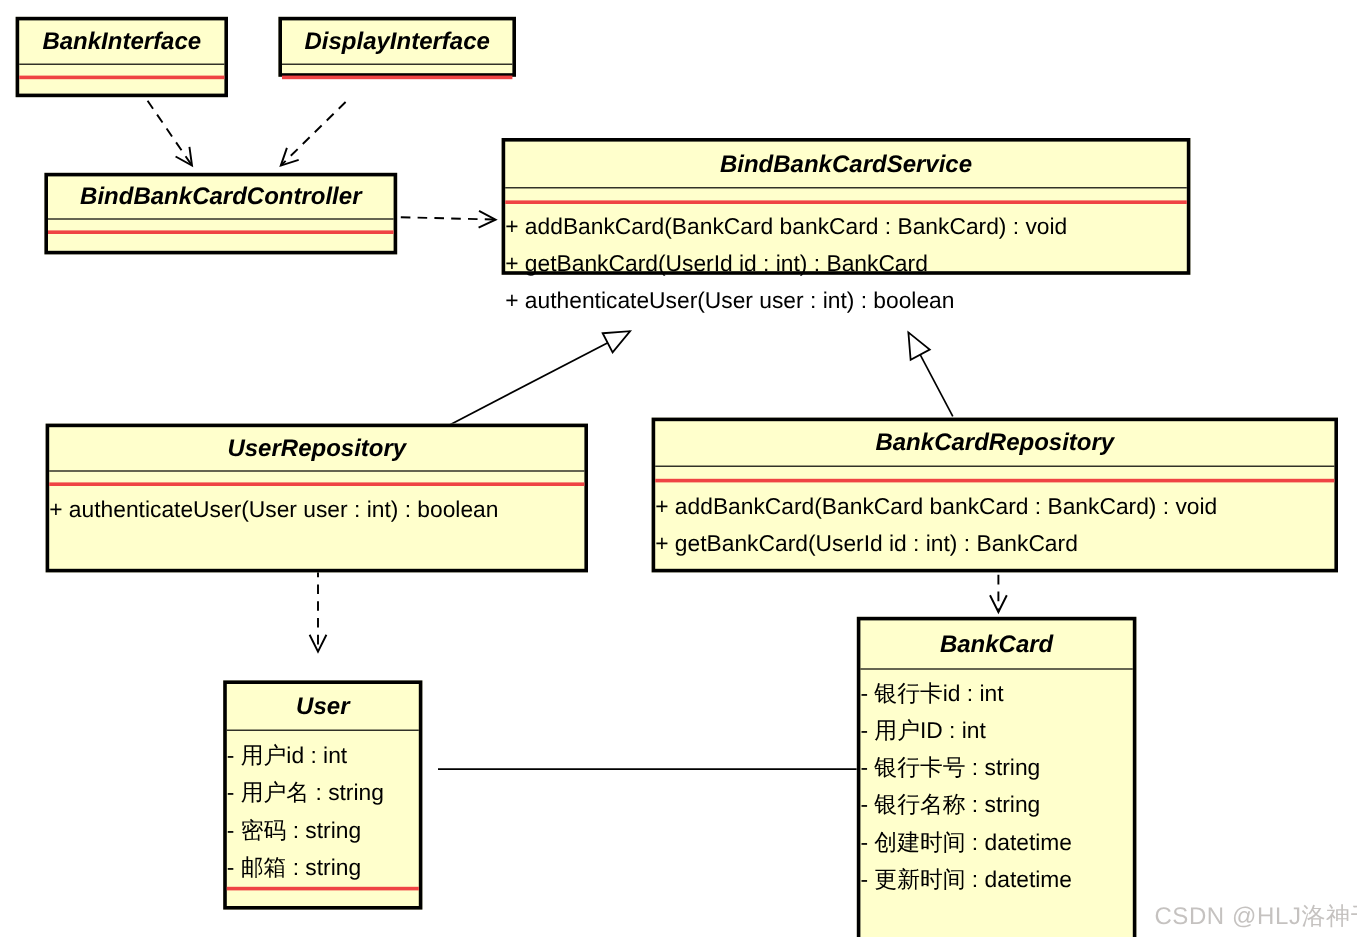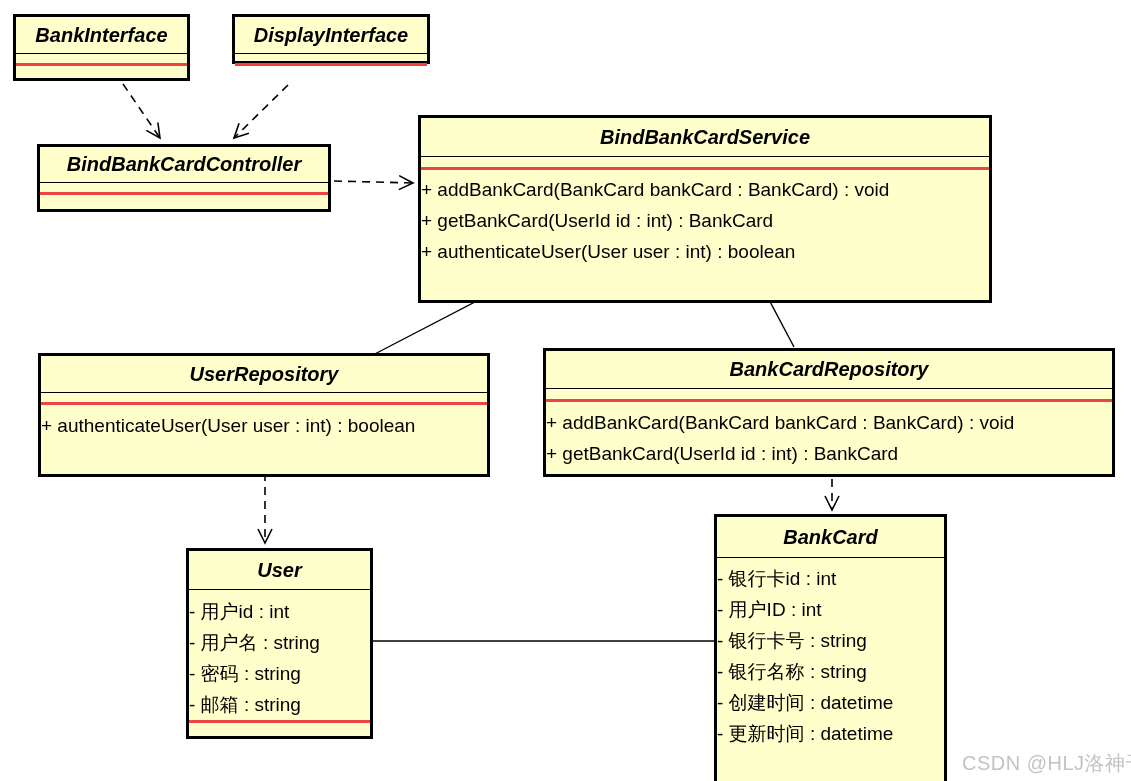--- a/index.html
+++ b/index.html
@@ -107,21 +107,21 @@
     <div class="attrs" style="height:12px"></div>
     <div class="methods"></div>
   </div>
 
   <div class="uml-class" style="left:37px;top:144px;width:294px;height:68px">
     <div class="title" style="height:36px">BindBankCardController</div>
     <div class="attrs" style="height:12px"></div>
     <div class="methods"></div>
   </div>
 
-  <div class="uml-class" style="left:418px;top:115px;width:574px;height:188px">
+  <div class="uml-class" style="left:418px;top:115px;width:574px;height:114px">
     <div class="title" style="height:39px">BindBankCardService</div>
     <div class="attrs" style="height:13px"></div>
     <div class="methods pad4">
         <div class="member">+ addBankCard(BankCard bankCard : BankCard) : void</div>
         <div class="member">+ getBankCard(UserId id : int) : BankCard</div>
         <div class="member">+ authenticateUser(User user : int) : boolean</div>
       </div>
   </div>
 
   <div class="uml-class" style="left:38px;top:353px;width:452px;height:124px">
@@ -134,21 +134,21 @@
 
   <div class="uml-class" style="left:543px;top:348px;width:572px;height:129px">
     <div class="title" style="height:38px">BankCardRepository</div>
     <div class="attrs" style="height:13px"></div>
     <div class="methods pad5">
         <div class="member">+ addBankCard(BankCard bankCard : BankCard) : void</div>
         <div class="member">+ getBankCard(UserId id : int) : BankCard</div>
       </div>
   </div>
 
-  <div class="uml-class" style="left:186px;top:548px;width:187px;height:191px">
+  <div class="uml-class" style="left:186px;top:567px;width:166px;height:191px">
     <div class="title" style="height:39px">User</div>
     <div class="attrs grow pad6">
         <div class="member">- 用户id : int</div>
         <div class="member">- 用户名 : string</div>
         <div class="member">- 密码 : string</div>
         <div class="member">- 邮箱 : string</div>
       </div>
     <div class="methods fixed" style="height:14px"></div>
   </div>
 

